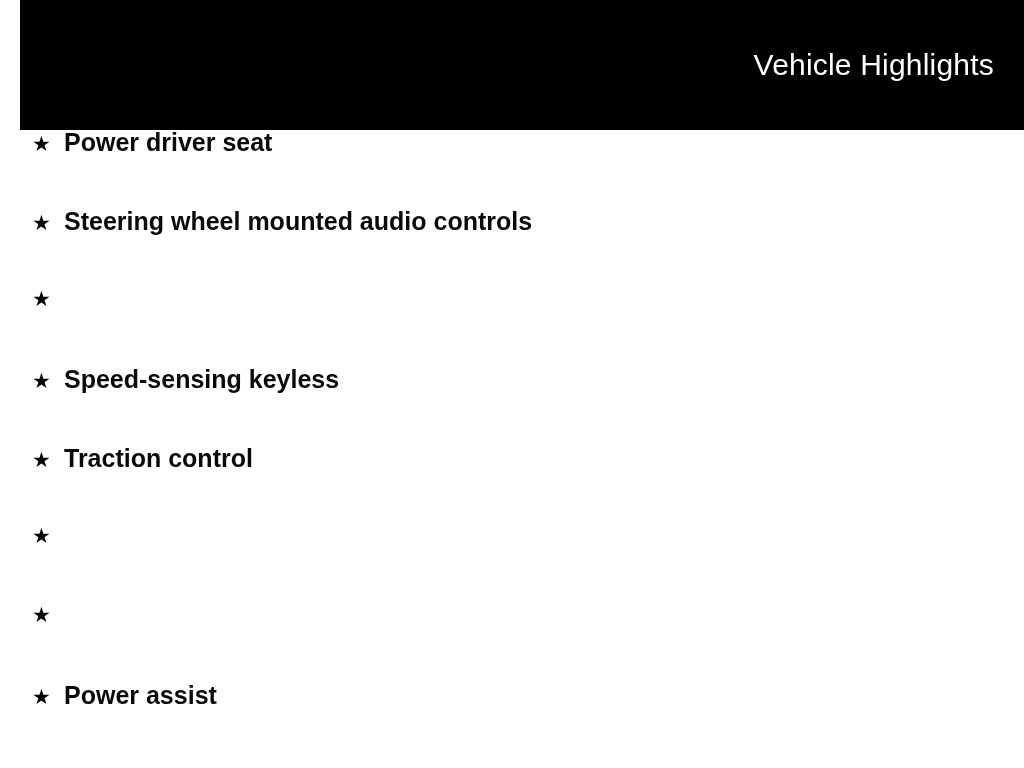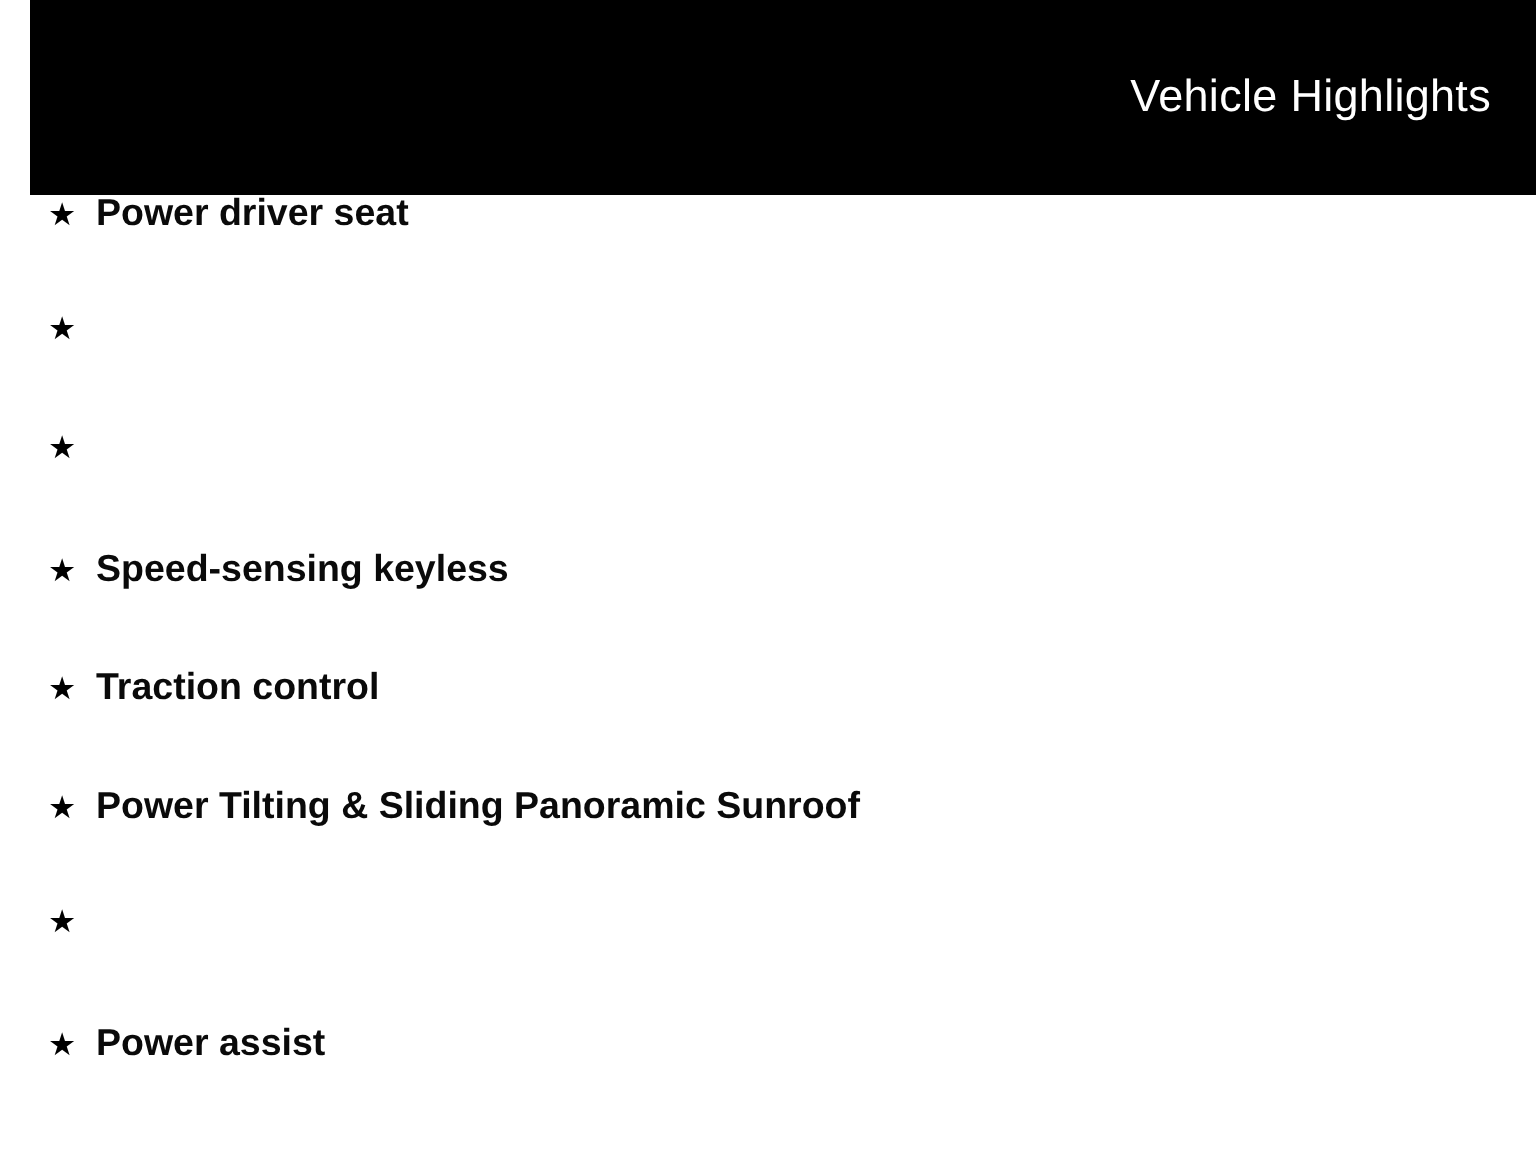--- a/index.html
+++ b/index.html
@@ -82,35 +82,35 @@
     <div class="header-title">Vehicle Highlights</div>
   </div>
 
   <ul class="highlights-list">
     <li class="highlight-item">
       <span class="star-icon">★</span>
       <span class="item-label">Power driver seat</span>
     </li>
     <li class="highlight-item">
       <span class="star-icon">★</span>
+      <span class="item-label">Steering wheel mounted audio controls</span>
     </li>
     <li class="highlight-item">
       <span class="star-icon">★</span>
     </li>
     <li class="highlight-item">
       <span class="star-icon">★</span>
       <span class="item-label">Speed-sensing keyless</span>
     </li>
     <li class="highlight-item">
       <span class="star-icon">★</span>
       <span class="item-label">Traction control</span>
     </li>
     <li class="highlight-item">
       <span class="star-icon">★</span>
-      <span class="item-label">Power Tilting &amp; Sliding Panoramic Sunroof</span>
     </li>
     <li class="highlight-item">
       <span class="star-icon">★</span>
     </li>
     <li class="highlight-item">
       <span class="star-icon">★</span>
       <span class="item-label">Power assist</span>
     </li>
   </ul>
 

